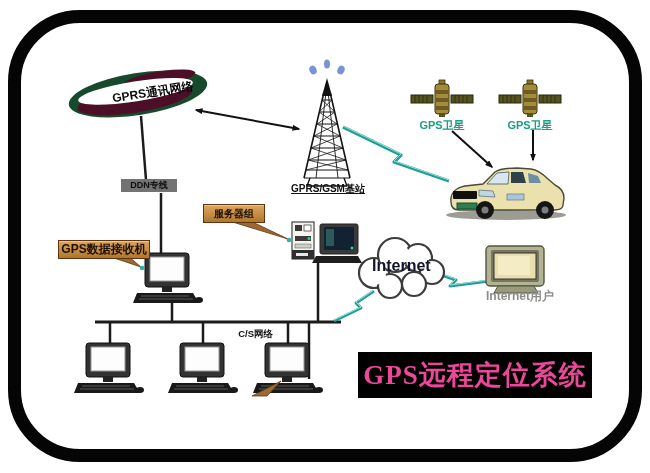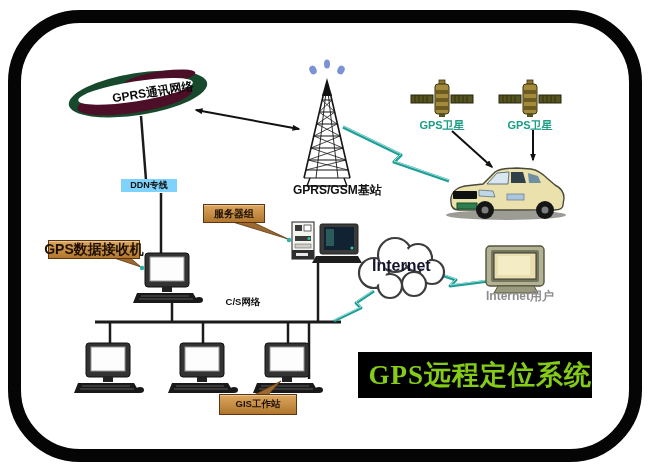--- a/index.html
+++ b/index.html
@@ -9,31 +9,31 @@
   #frame{left:8px;top:10px;width:634px;height:452px;border:13px solid #050505;
          border-radius:72px;box-sizing:border-box;}
   svg.art{position:absolute;left:0;top:0;pointer-events:none;}
   .lbl{position:absolute;font-weight:bold;color:#101010;text-align:center;white-space:nowrap;}
   .tag{position:absolute;background:linear-gradient(180deg,#dca75f,#b1762e);
        border:1px solid #5f3510;color:#1e1003;font-weight:bold;display:flex;
        align-items:center;justify-content:center;white-space:nowrap;
        box-shadow:inset 0 1px 0 rgba(255,255,255,.35);}
   #ellipse-text{left:100px;top:84px;width:106px;font-size:12px;font-weight:900;
        transform:rotate(-9deg);color:#0a0a0a;}
-  #ddn-label{left:121px;top:179px;width:56px;font-size:9px;background:#7dd3fc;}
-  #bts-label{left:293px;top:182px;width:86px;font-size:12px;}
+  #ddn-label{left:121px;top:179px;width:56px;font-size:9px;background:#737373;}
+  #bts-label{left:285px;top:182px;width:86px;font-size:10px;text-decoration:underline;}
   .sat-label{width:58px;font-size:11px;color:#1c9d86;}
   #cloud-label{left:372px;top:257px;width:56px;font-size:16px;color:#13132e;}
   #crt-caption{left:468px;top:288px;width:104px;font-size:12px;color:#8c8c8c;font-weight:bold;}
-  #bus-label{left:213px;top:296px;width:60px;font-size:9.5px;}
-  #receiver-tag{left:48px;top:240px;width:90px;height:17px;font-size:14px;}
+  #bus-label{left:213px;top:328px;width:60px;font-size:9.5px;text-align:right;}
+  #receiver-tag{left:58px;top:240px;width:90px;height:17px;font-size:12px;}
   #server-tag{left:203px;top:204px;width:60px;height:17px;font-size:10px;text-align:center;}
   #gis-tag{left:219px;top:394px;width:76px;height:19px;font-size:9.5px;}
   #title-band{left:358px;top:352px;width:234px;height:46px;background:#000;}
-  #title-text{width:100%;height:100%;line-height:46px;text-align:right;color:#84cc16;
+  #title-text{width:100%;height:100%;line-height:46px;text-align:center;color:#ec4899;
        font-size:27px;font-weight:bold;letter-spacing:1px;
        font-family:"Liberation Serif","DejaVu Serif",serif;}
 </style>
 </head>
 <body>
 
 <div id="stage">
 
   <div id="frame" class="abs"></div>
 
@@ -188,19 +188,18 @@
   <div id="ddn-label" class="lbl">DDN专线</div>
   <div id="bts-label" class="lbl">GPRS/GSM基站</div>
   <div class="lbl sat-label" style="left:413px;top:118px;">GPS卫星</div>
   <div class="lbl sat-label" style="left:501px;top:118px;">GPS卫星</div>
   <div id="cloud-label" class="lbl">Internet</div>
   <div id="crt-caption" class="lbl">Internet用户</div>
   <div id="bus-label" class="lbl">C/S网络</div>
 
   <div id="receiver-tag" class="tag">GPS数据接收机</div>
   <div id="server-tag" class="tag">服务器组</div>
-  <div id="gis-tag" class="tag">GIS工作站</div>
 
   <div id="title-band" class="abs">
     <div id="title-text">GPS远程定位系统</div>
   </div>
 
 </div>
 
 </body></html>

